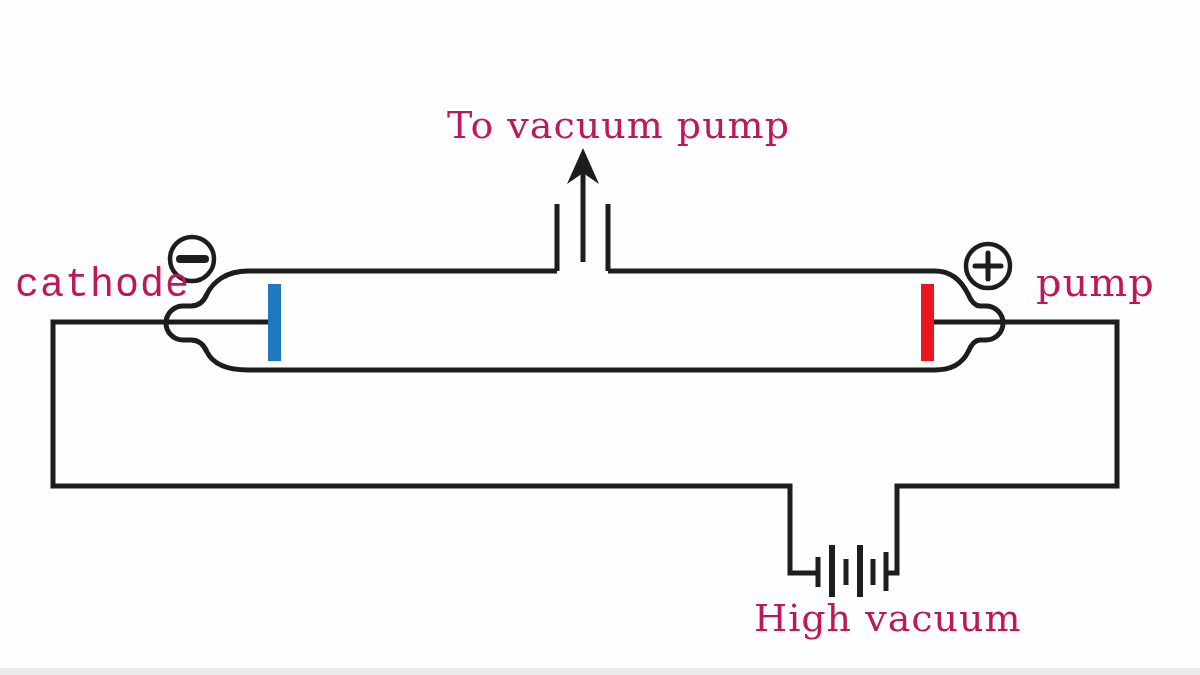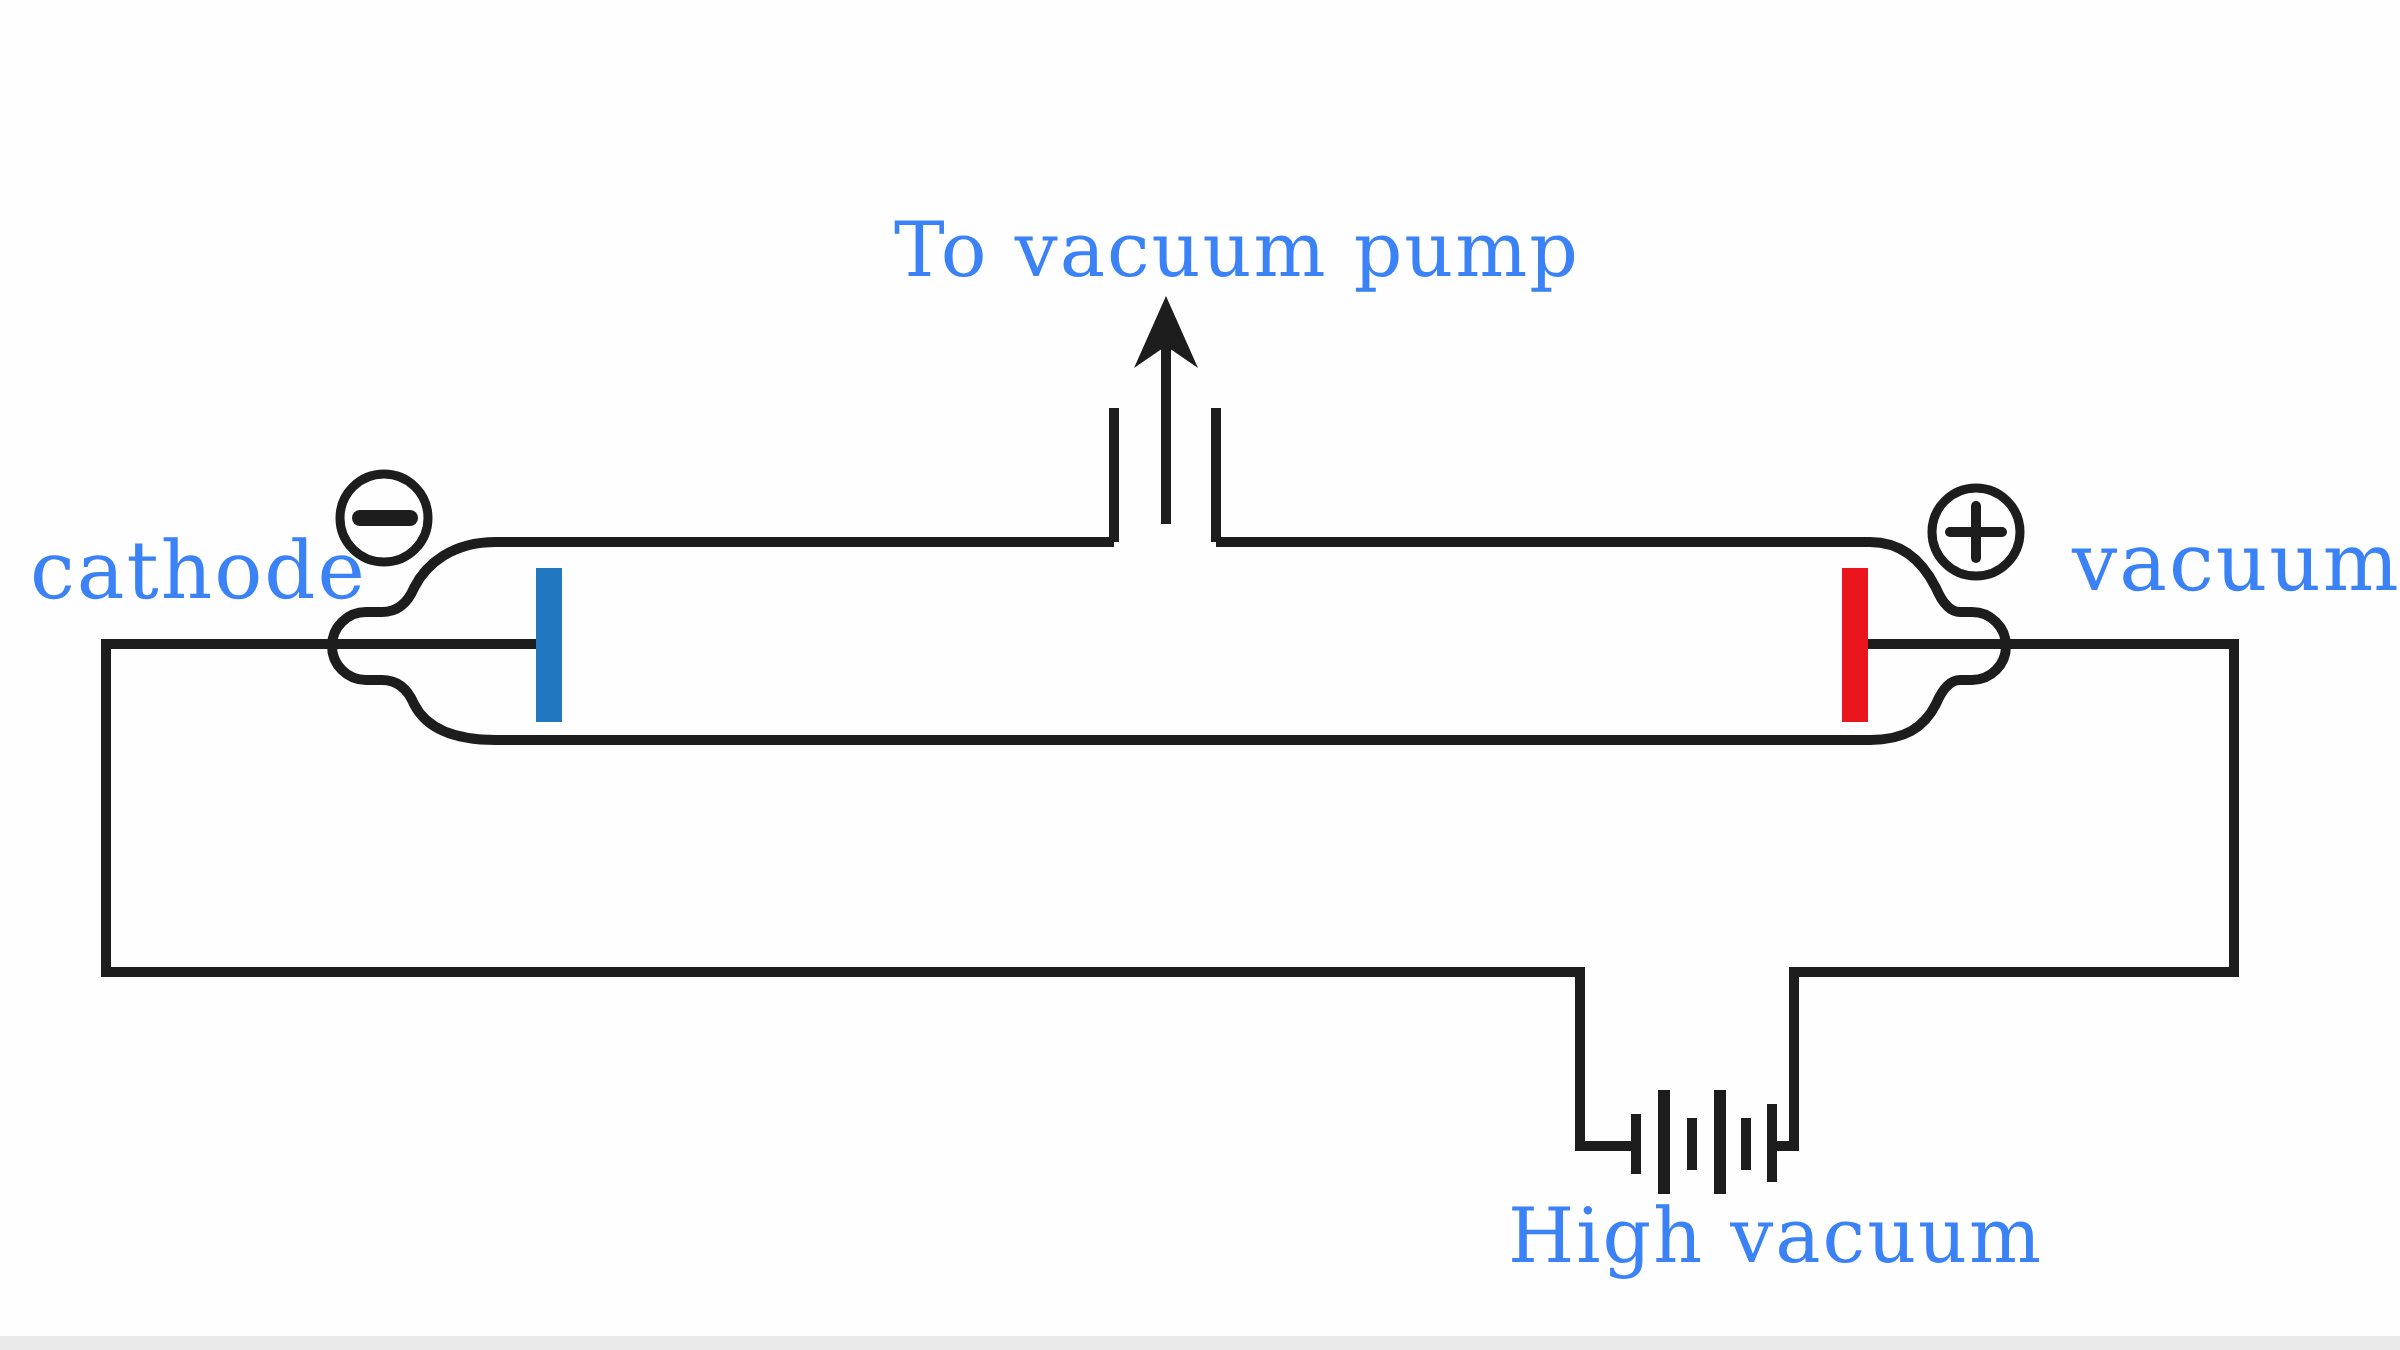--- a/index.html
+++ b/index.html
@@ -6,27 +6,27 @@
   #stage{
     position:relative;
     width:1200px;height:675px;
     background:#fefefe;
     overflow:hidden;
     font-family:"DejaVu Serif","Liberation Serif",serif;
   }
   #diagram-svg{position:absolute;left:0;top:0;}
   .lbl{
     position:absolute;
-    color:#3b82f6;
+    color:#be185d;
     white-space:nowrap;
     letter-spacing:1px;
     line-height:1.0;
   }
   .lbl-pump{left:447px;top:106px;font-size:38px;}
-  .lbl-cathode{left:15px;top:266px;font-size:40px;}
+  .lbl-cathode{left:15px;top:266px;font-size:40px;font-family:Liberation Mono, monospace;}
   .lbl-anode{left:1036px;top:262px;font-size:40px;}
   .lbl-hv{left:754px;top:599px;font-size:38px;}
   .bottom-strip{
     position:absolute;left:0;bottom:0;width:1200px;height:7px;
     background:#eaeaea;
   }
 </style>
 </head>
 <body>
 
@@ -83,17 +83,17 @@
     </g>
     <g>
       <circle cx="988" cy="266" r="22" fill="none" stroke="#1d1d1d" stroke-width="4.5"></circle>
       <line x1="975" y1="266" x2="1001" y2="266" stroke="#1d1d1d" stroke-width="5" stroke-linecap="round"></line>
       <line x1="988" y1="253" x2="988" y2="279" stroke="#1d1d1d" stroke-width="5" stroke-linecap="round"></line>
     </g>
   </svg>
 
   <div class="lbl lbl-pump">To vacuum pump</div>
   <div class="lbl lbl-cathode">cathode</div>
-  <div class="lbl lbl-anode">vacuum</div>
+  <div class="lbl lbl-anode">pump</div>
   <div class="lbl lbl-hv">High vacuum</div>
 
   <div class="bottom-strip"></div>
 </div>
 
 </body></html>

